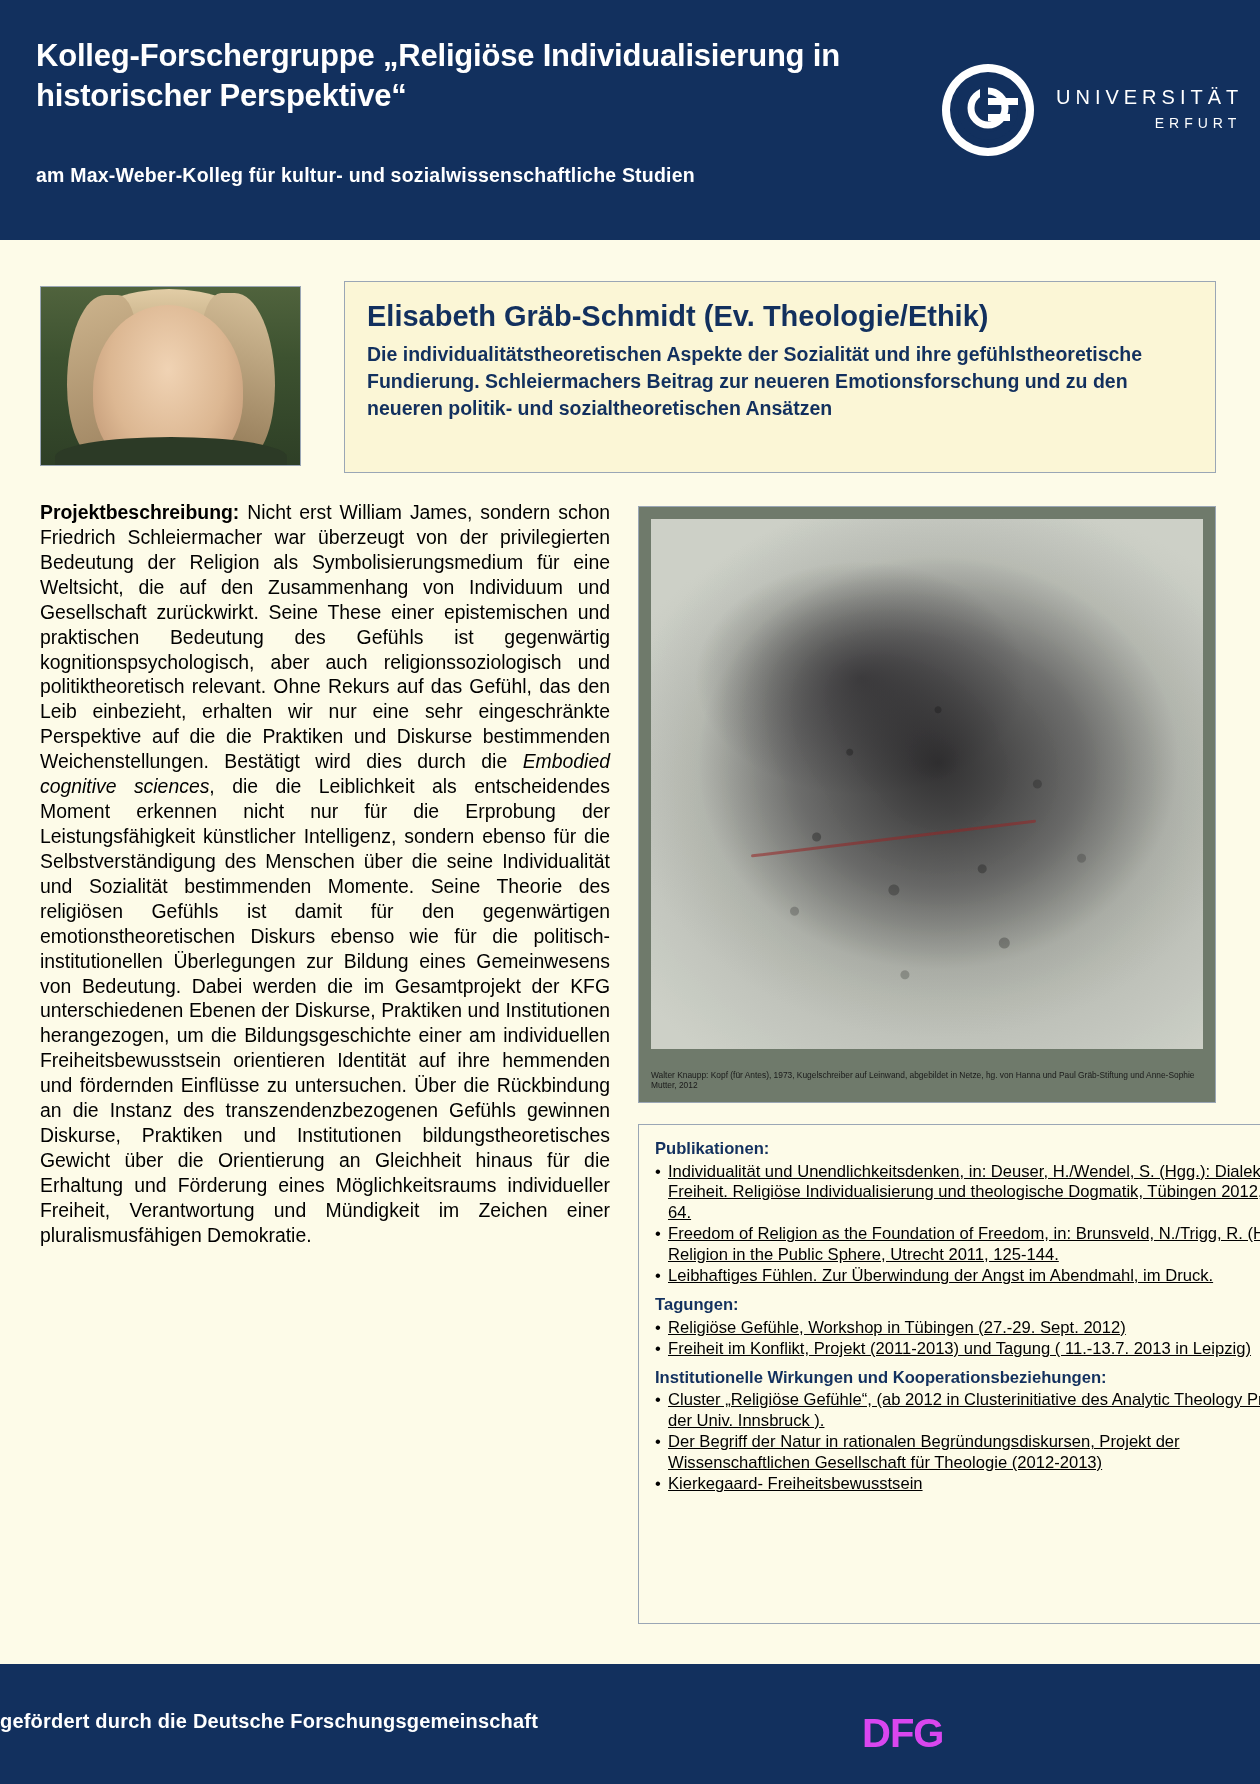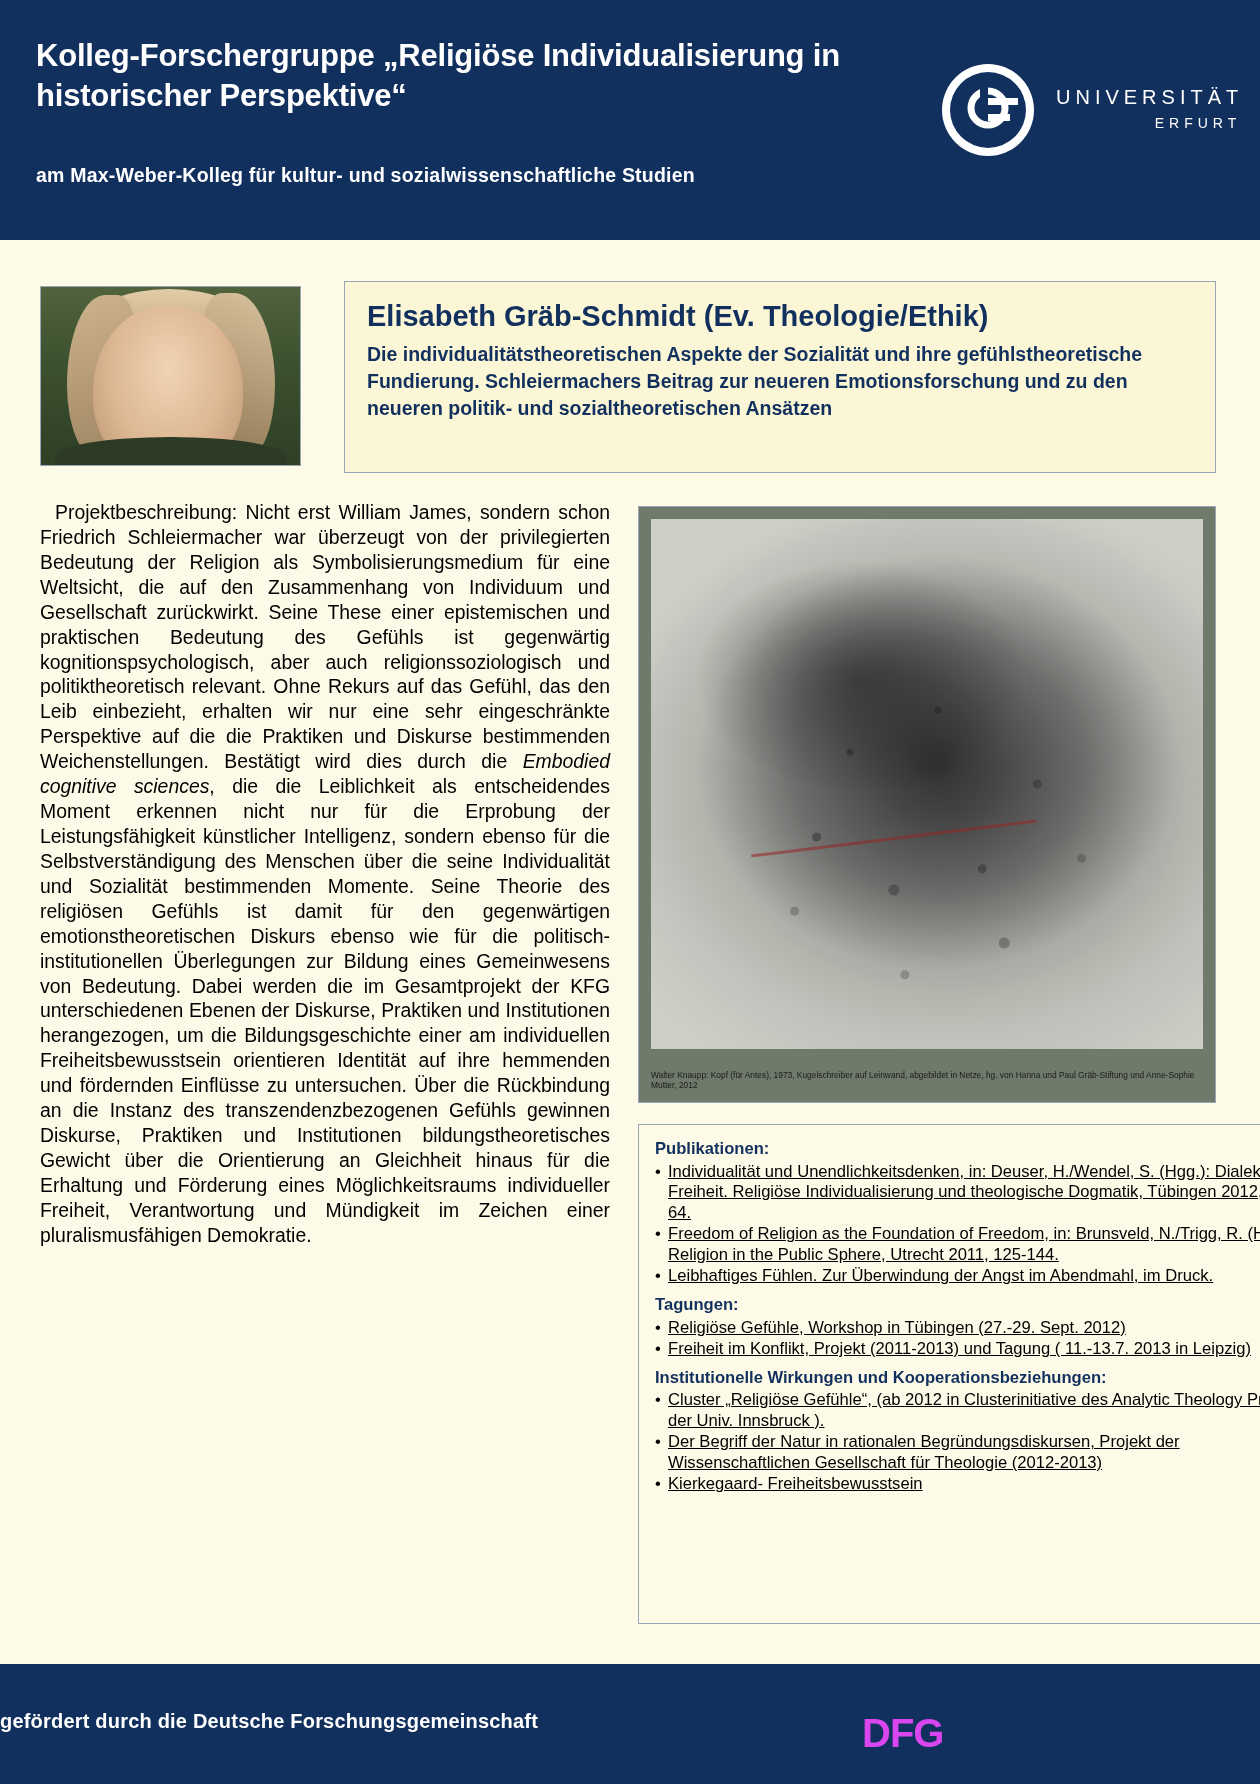--- a/index.html
+++ b/index.html
@@ -170,21 +170,21 @@
     position: absolute;
     left: 40px;
     top: 500px;
     width: 570px;
     font-size: 19.4px;
     line-height: 1.285;
     color: #000000;
     text-align: justify;
     text-justify: inter-word;
   }
-  .desc b { font-weight: normal; margin-left: 15px; }
+  .desc b { font-weight: bold; }
   .desc i { font-style: italic; }
 
   .fellow-box {
     position: absolute;
     left: 40px;
     top: 1392px;
     width: 570px;
     height: 232px;
     border: 1px solid #9aa6b5;
     background: #fdfbe8;

